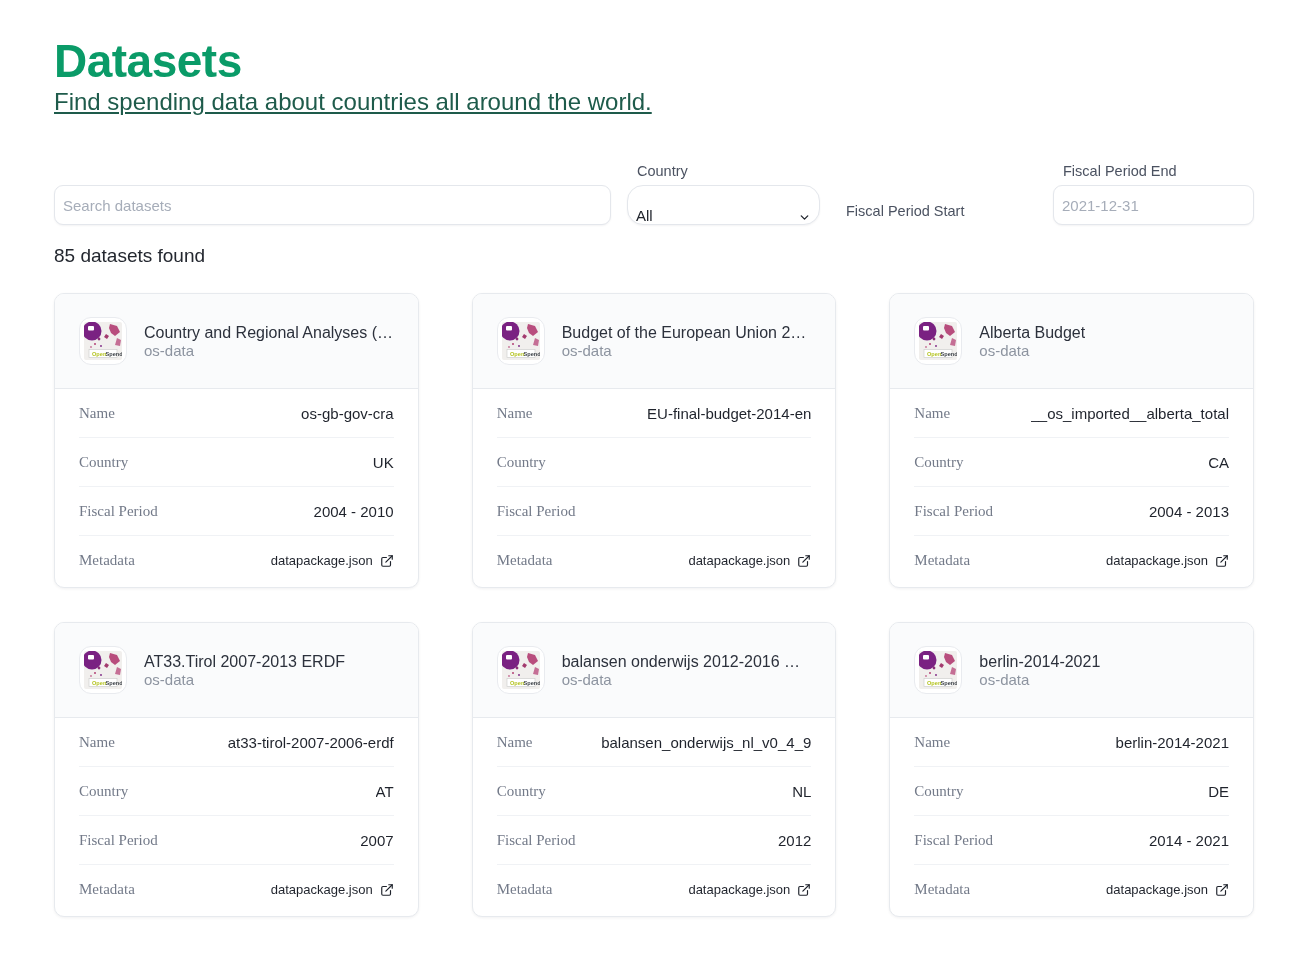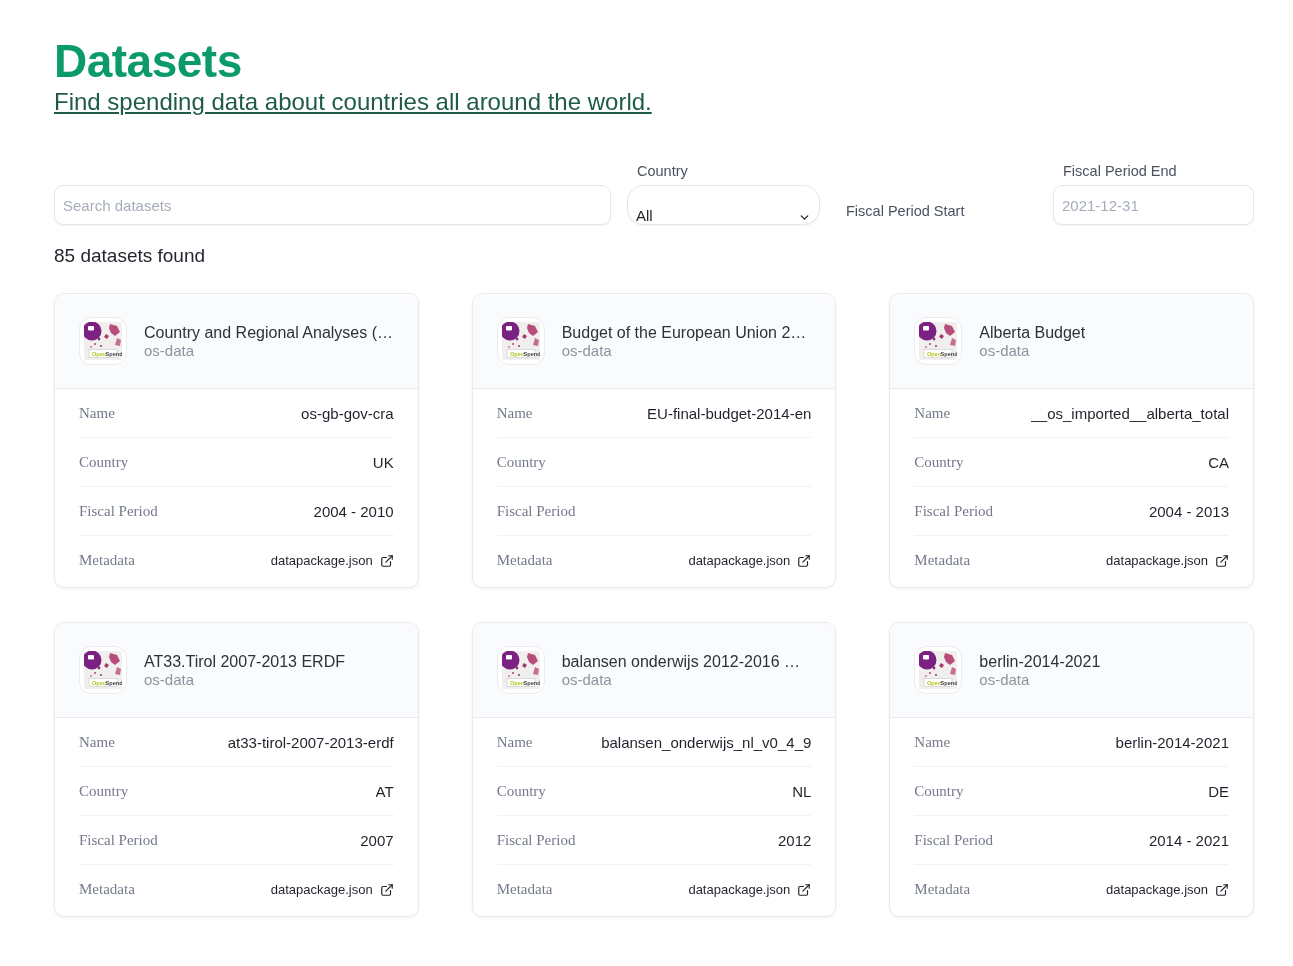--- a/index.html
+++ b/index.html
@@ -361,21 +361,21 @@
         </svg>
       </div>
       <div class="card-titles">
         <div class="card-title">AT33.Tirol 2007-2013 ERDF</div>
         <div class="card-owner">os-data</div>
       </div>
     </div>
     <div class="card-body">
       <div class="card-row">
         <span class="row-label">Name</span>
-        <span class="row-value">at33-tirol-2007-2013-erdf</span>
+        <span class="row-value">at33-tirol-2007-2006-erdf</span>
       </div>
       <div class="card-row">
         <span class="row-label">Country</span>
         <span class="row-value">AT</span>
       </div>
       <div class="card-row">
         <span class="row-label">Fiscal Period</span>
         <span class="row-value">2007</span>
       </div>
       <div class="card-row">

